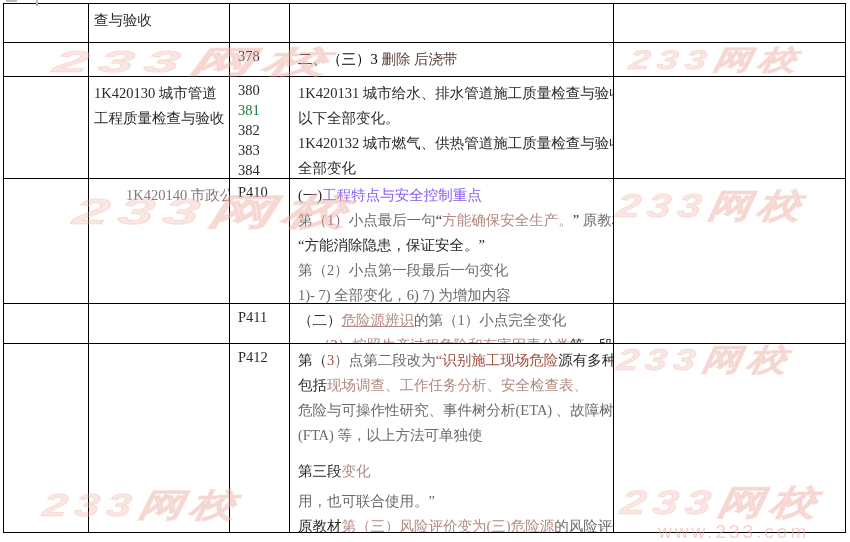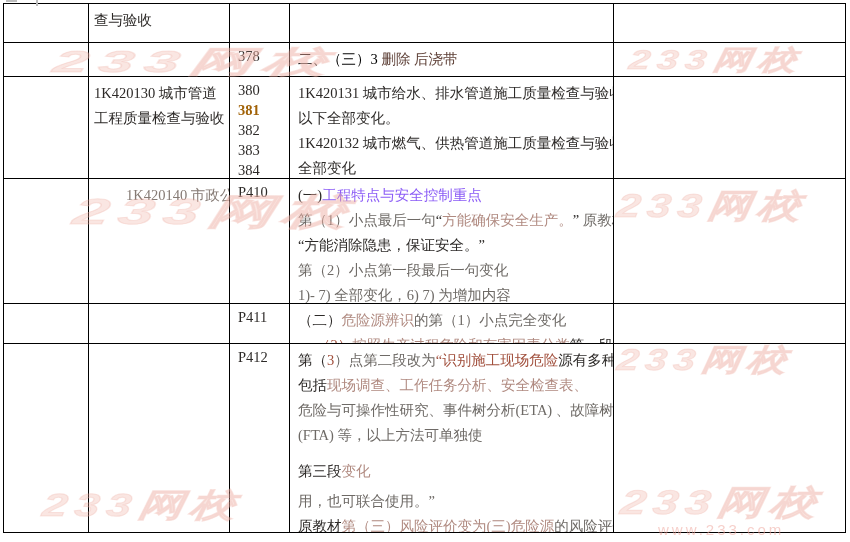--- a/index.html
+++ b/index.html
@@ -43,21 +43,21 @@
     z-index:3;
   }
   .wm span{
     color:rgba(236,164,152,0.28);
     -webkit-text-stroke:1px rgba(240,180,170,0.30);
     letter-spacing:5px;
   }
   .wm-url{
     position:absolute;
     font-family:"Liberation Sans","DejaVu Sans",sans-serif;
-    font-size:15px;letter-spacing:3px;
+    font-size:19px;letter-spacing:3px;
     color:rgba(238,168,158,0.55);
     pointer-events:none;z-index:3;
   }
   .corner-artifact{position:absolute;background:#bdbdbd;z-index:2;}
 </style>
 </head>
 <body>
 
 <div class="corner-artifact" style="left:6px;top:0;width:11px;height:2px;"></div>
 <div class="corner-artifact" style="left:36px;top:0;width:2px;height:6px;"></div>
@@ -82,21 +82,21 @@
     </div>
   <div class="cell r2 c-note"></div>
 
   <div class="cell r3 c-blank"></div>
   <div class="cell r3 c-section">
       <div class="tline"><span style="color: rgb(45, 42, 40);">1K420130 城市管道</span></div>
       <div class="tline"><span style="color: rgb(45, 42, 40);">工程质量检查与验收</span></div>
     </div>
   <div class="cell r3 c-page">
       <div class="tline"><span style="color: rgb(45, 42, 40);">380</span></div>
-      <div class="tline"><span style="color: #a16207; font-weight: bold;">381</span></div>
+      <div class="tline"><span style="color: #15803d;">381</span></div>
       <div class="tline"><span style="color: rgb(45, 42, 40);">382</span></div>
       <div class="tline"><span style="color: rgb(45, 42, 40);">383</span></div>
       <div class="tline"><span style="color: rgb(45, 42, 40);">384</span></div>
     </div>
   <div class="cell r3 c-content">
       <div class="tline"><span style="color: rgb(45, 42, 40);">1K420131 城市给水、排水管道施工质量检查与验收</span></div>
       <div class="tline"><span style="color: rgb(45, 42, 40);">以下全部变化。</span></div>
       <div class="tline"><span style="color: rgb(45, 42, 40);">1K420132 城市燃气、供热管道施工质量检查与验收</span></div>
       <div class="tline"><span style="color: rgb(45, 42, 40);">全部变化</span></div>
     </div>
@@ -117,21 +117,21 @@
       <div class="tline"><span style="color: rgb(110, 106, 102);">1)- 7) 全部变化，6) 7) 为增加内容</span></div>
     </div>
   <div class="cell r4 c-note"></div>
 
   <div class="cell r5 c-blank"></div>
   <div class="cell r5 c-section"></div>
   <div class="cell r5 c-page">
       <div class="tline"><span style="color: rgb(45, 42, 40);">P411</span></div>
     </div>
   <div class="cell r5 c-content">
-      <div class="tline"><span style="color: rgb(45, 42, 40);">（二）</span><span style="color: rgb(176, 138, 128);">危险源辨识</span><span style="color: rgb(110, 106, 102);">的第（1）小点完全变化</span></div>
+      <div class="tline"><span style="color: rgb(45, 42, 40);">（二）</span><span style="color: rgb(176, 138, 128); text-decoration: underline;">危险源辨识</span><span style="color: rgb(110, 106, 102);">的第（1）小点完全变化</span></div>
       <div class="tline" style="padding-left: 18px;"><span style="color: rgb(161, 79, 60);">（2）</span><span style="color: rgb(176, 138, 128);">按照生产过程危险和有害因素分类</span><span style="color: rgb(45, 42, 40);">第一段变化</span></div>
     </div>
   <div class="cell r5 c-note"></div>
 
   <div class="cell r6 c-blank"></div>
   <div class="cell r6 c-section"></div>
   <div class="cell r6 c-page">
       <div class="tline"><span style="color: rgb(45, 42, 40); margin-top: 24px;">P412</span></div>
     </div>
   <div class="cell r6 c-content">

